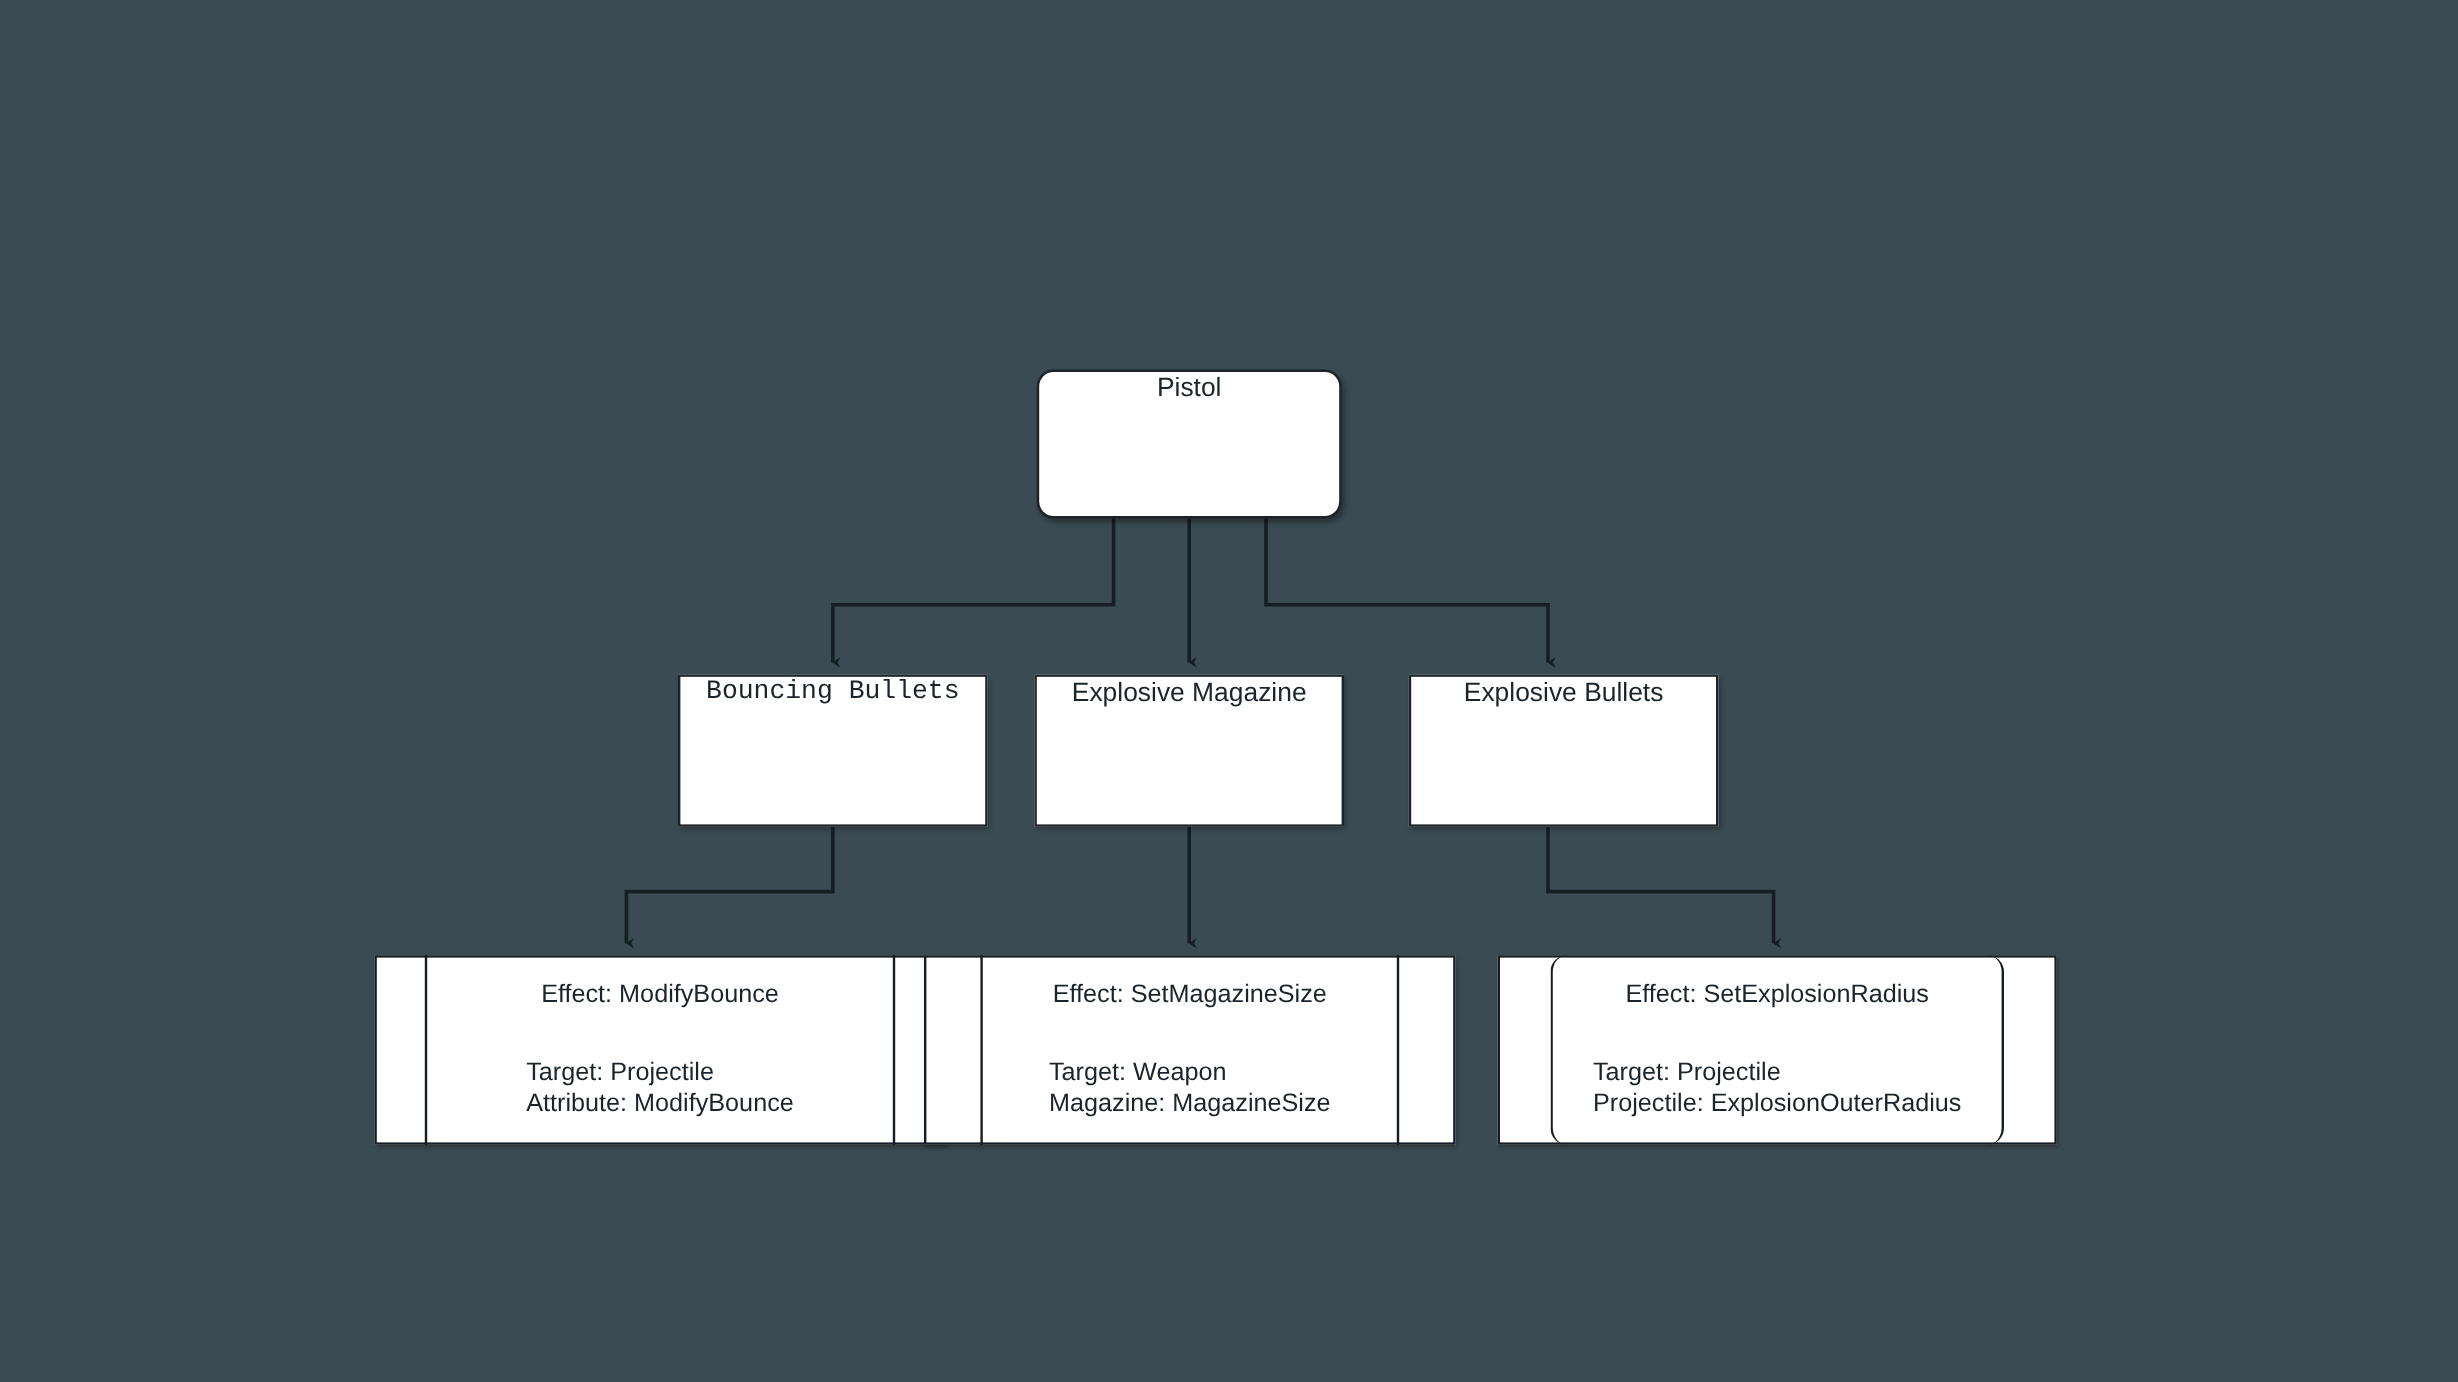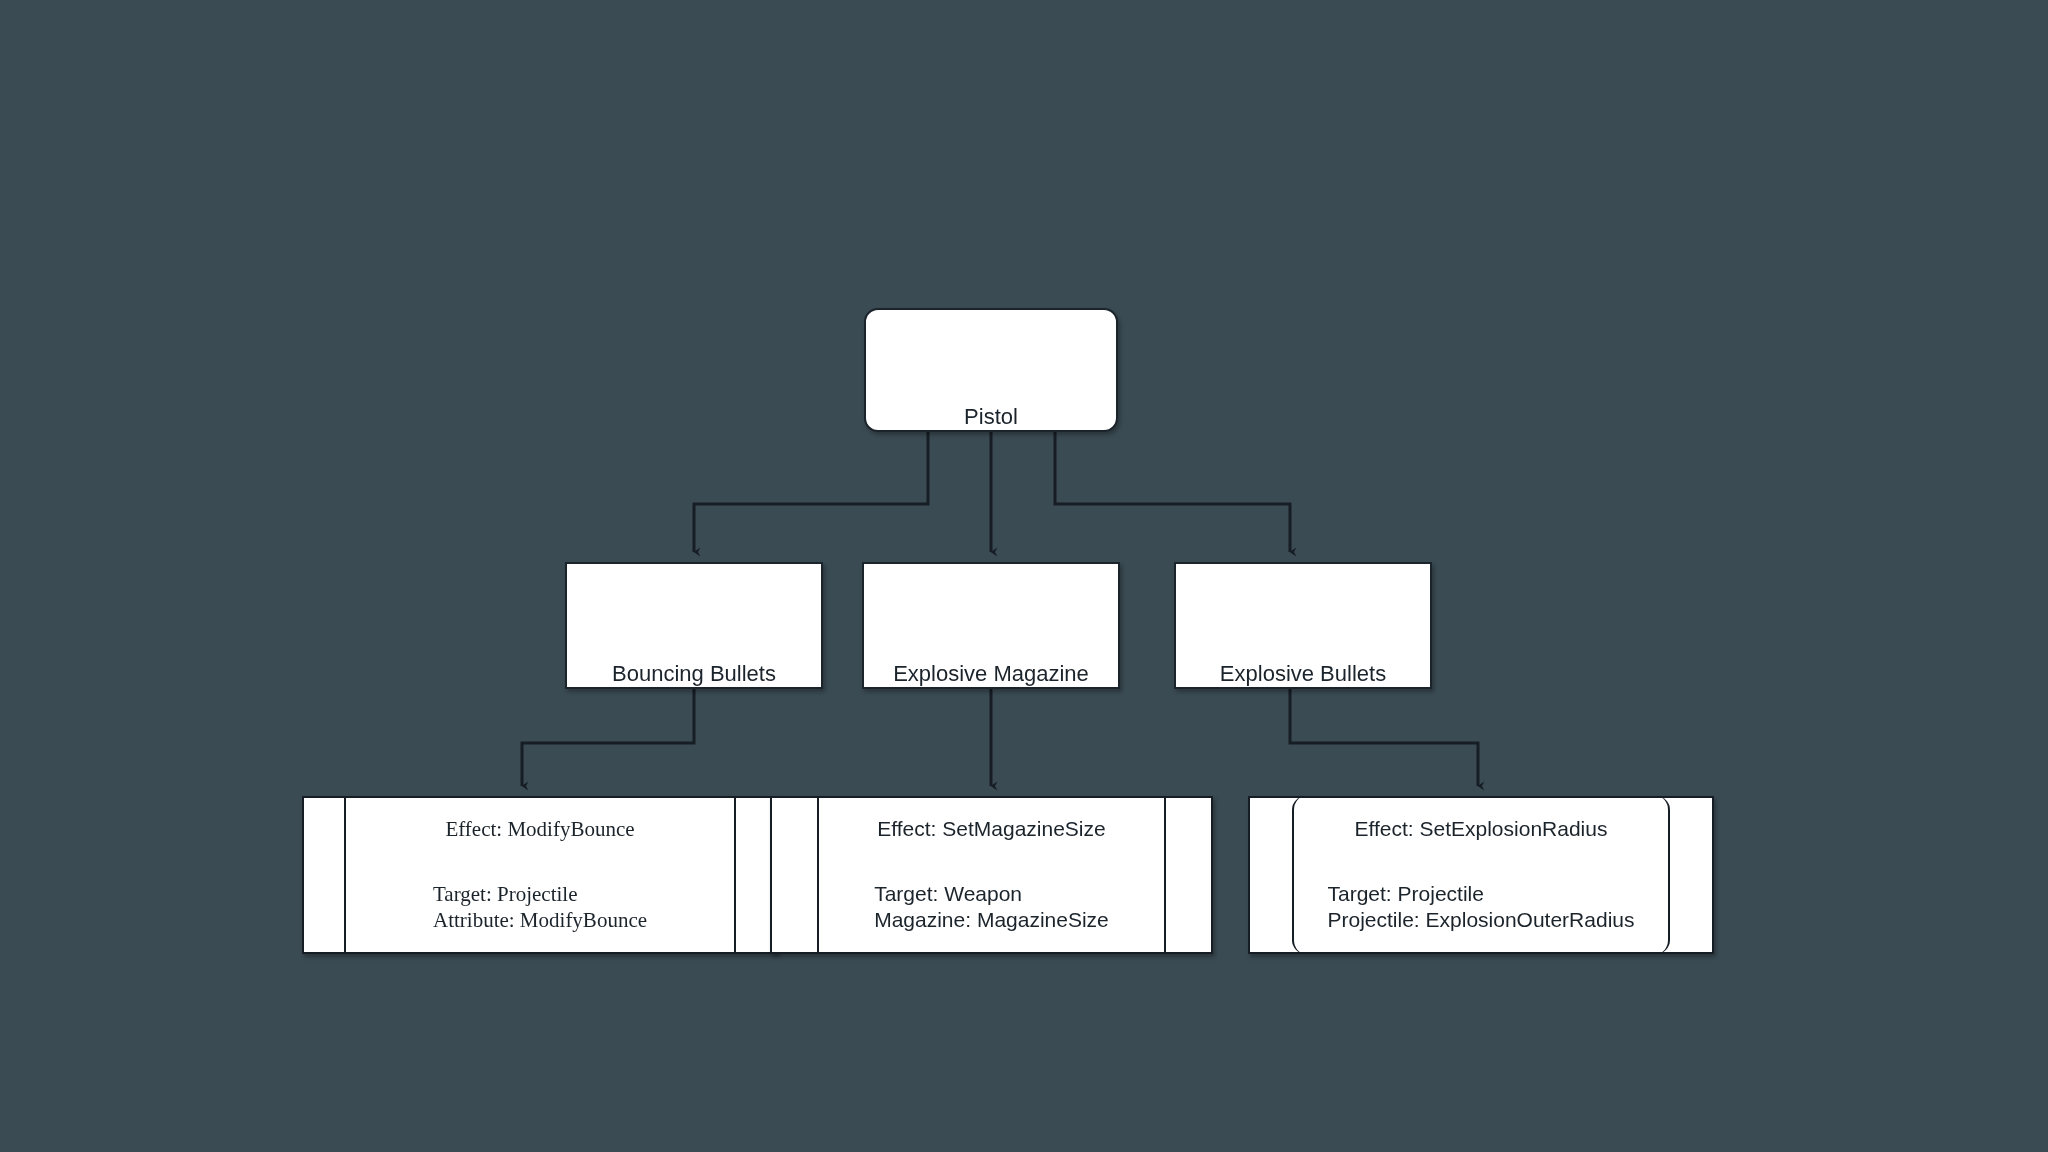--- a/index.html
+++ b/index.html
@@ -54,21 +54,21 @@
     pointer-events: none;
   }
 
   
   .node {
     position: absolute;
     background: #ffffff;
     border: 2px solid #1b232b;
     box-sizing: border-box;
     display: flex;
-    align-items: flex-end;
+    align-items: flex-start;
     justify-content: center;
     text-align: center;
     color: #1b232b;
     font-size: 22px;
     box-shadow: 2px 3px 4px rgba(0,0,0,0.30);
   }
   .node.root {
     border-radius: 14px;
   }
 
@@ -78,20 +78,21 @@
     top: 308px;
     width: 254px;
     height: 124px;
   }
   
   #node-bouncing-bullets {
     left: 565px;
     top: 562px;
     width: 258px;
     height: 127px;
+    font-family: Liberation Mono, monospace;
   }
   #node-extended-magazine {
     left: 862px;
     top: 562px;
     width: 258px;
     height: 127px;
   }
   #node-explosive-bullets {
     left: 1174px;
     top: 562px;
@@ -134,23 +135,22 @@
   .leaf-line.attribute {
     align-self: flex-start;
   }
   .leaf-body {
     display: flex;
     flex-direction: column;
     align-items: center;
   }
 
   #leaf-bouncing {
-    left: 302px;
+    left: 312px;
     width: 476px;
-    font-family: Liberation Serif, serif;
   }
   #leaf-bouncing .inner { left: 40px; right: 40px; }
 
   #leaf-magazine {
     left: 770px;
     width: 443px;
   }
   #leaf-magazine .inner { left: 45px; right: 45px; }
 
   #leaf-explosive {

